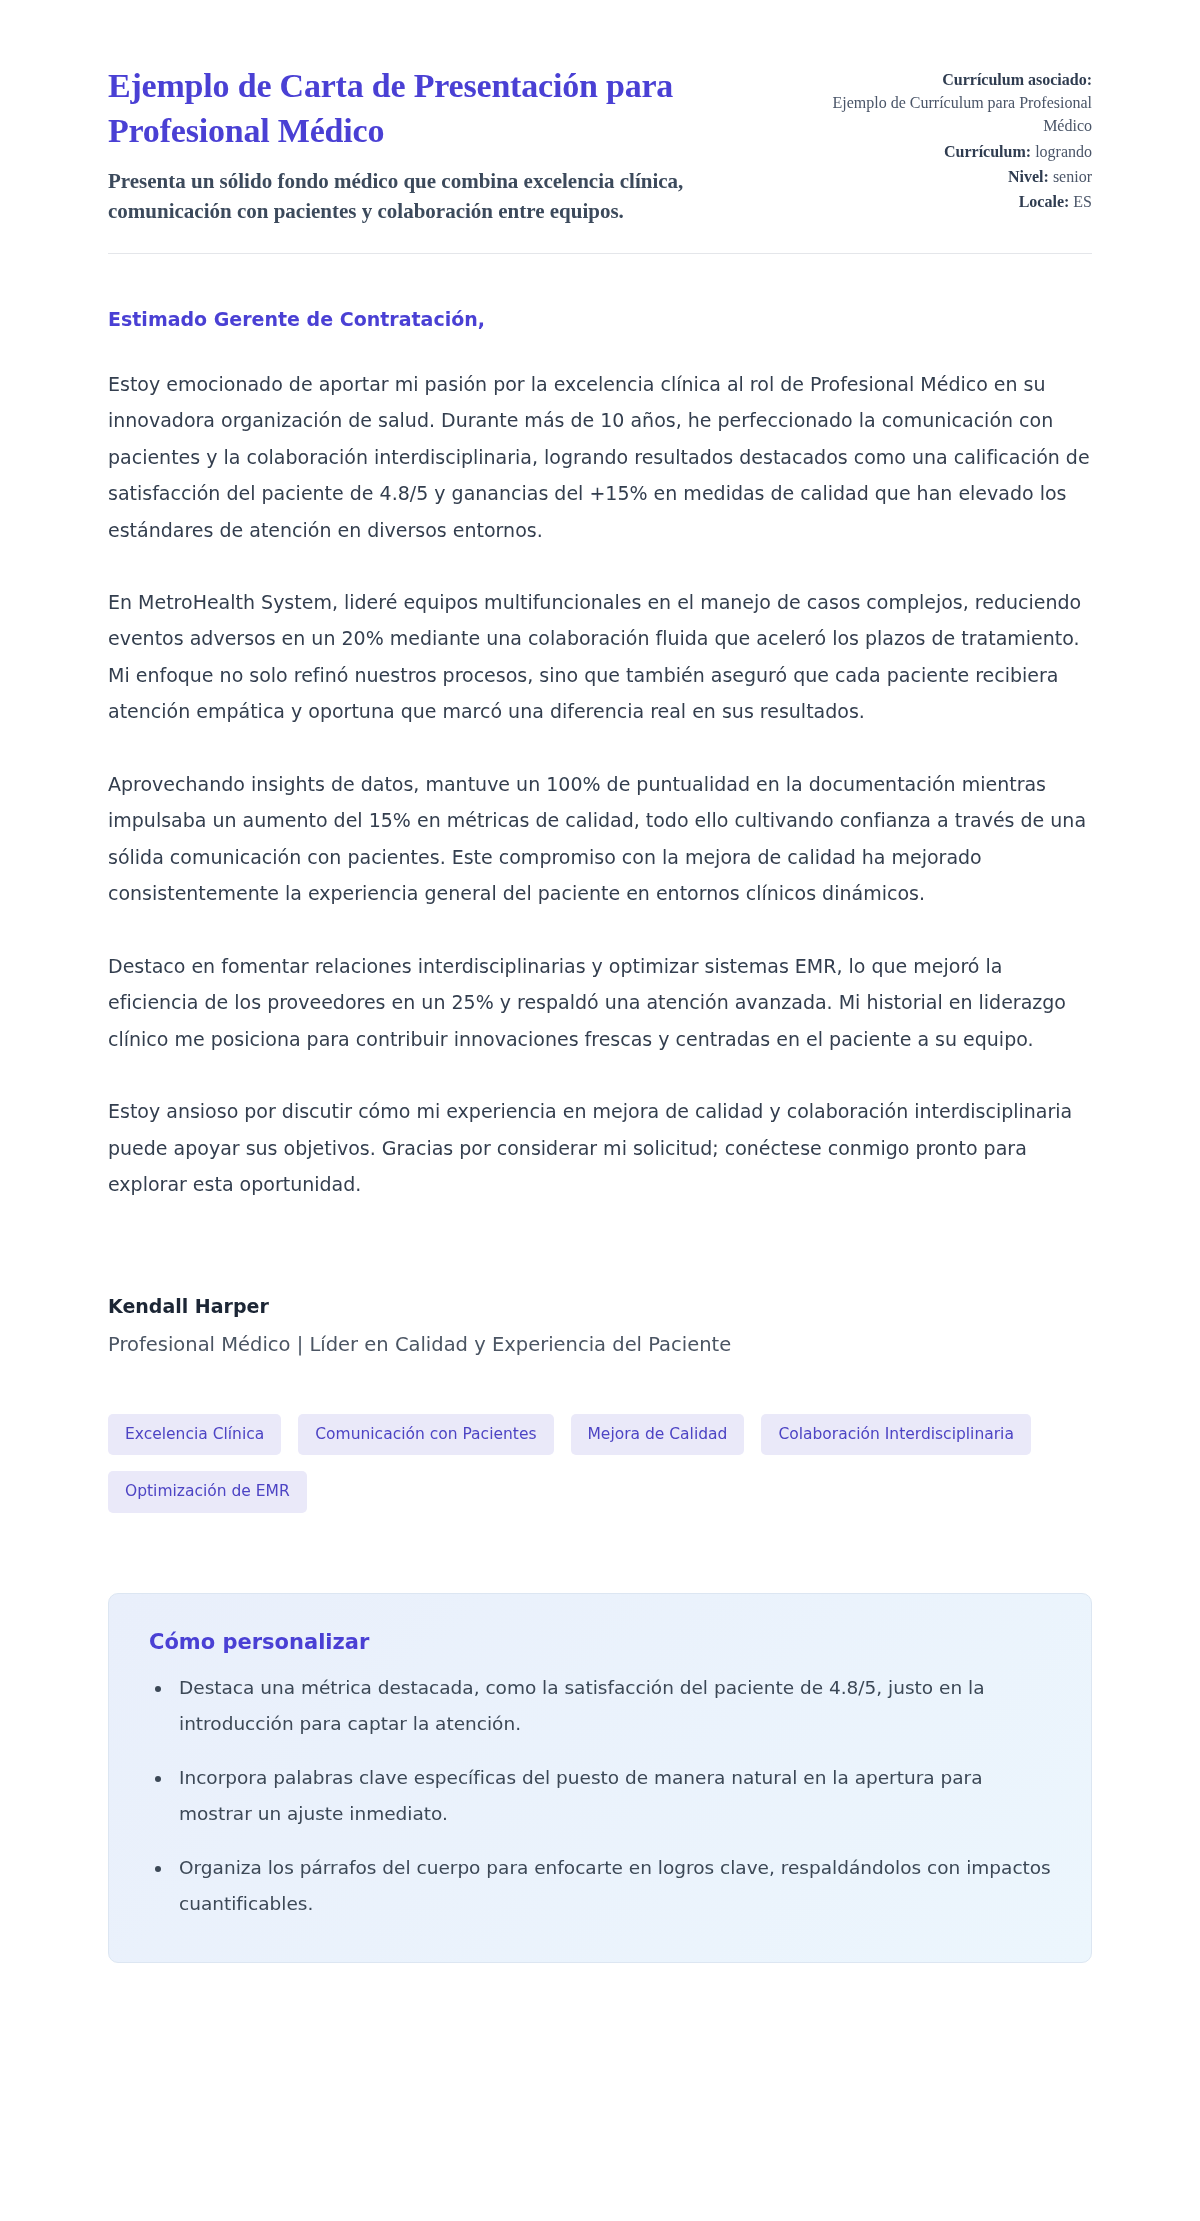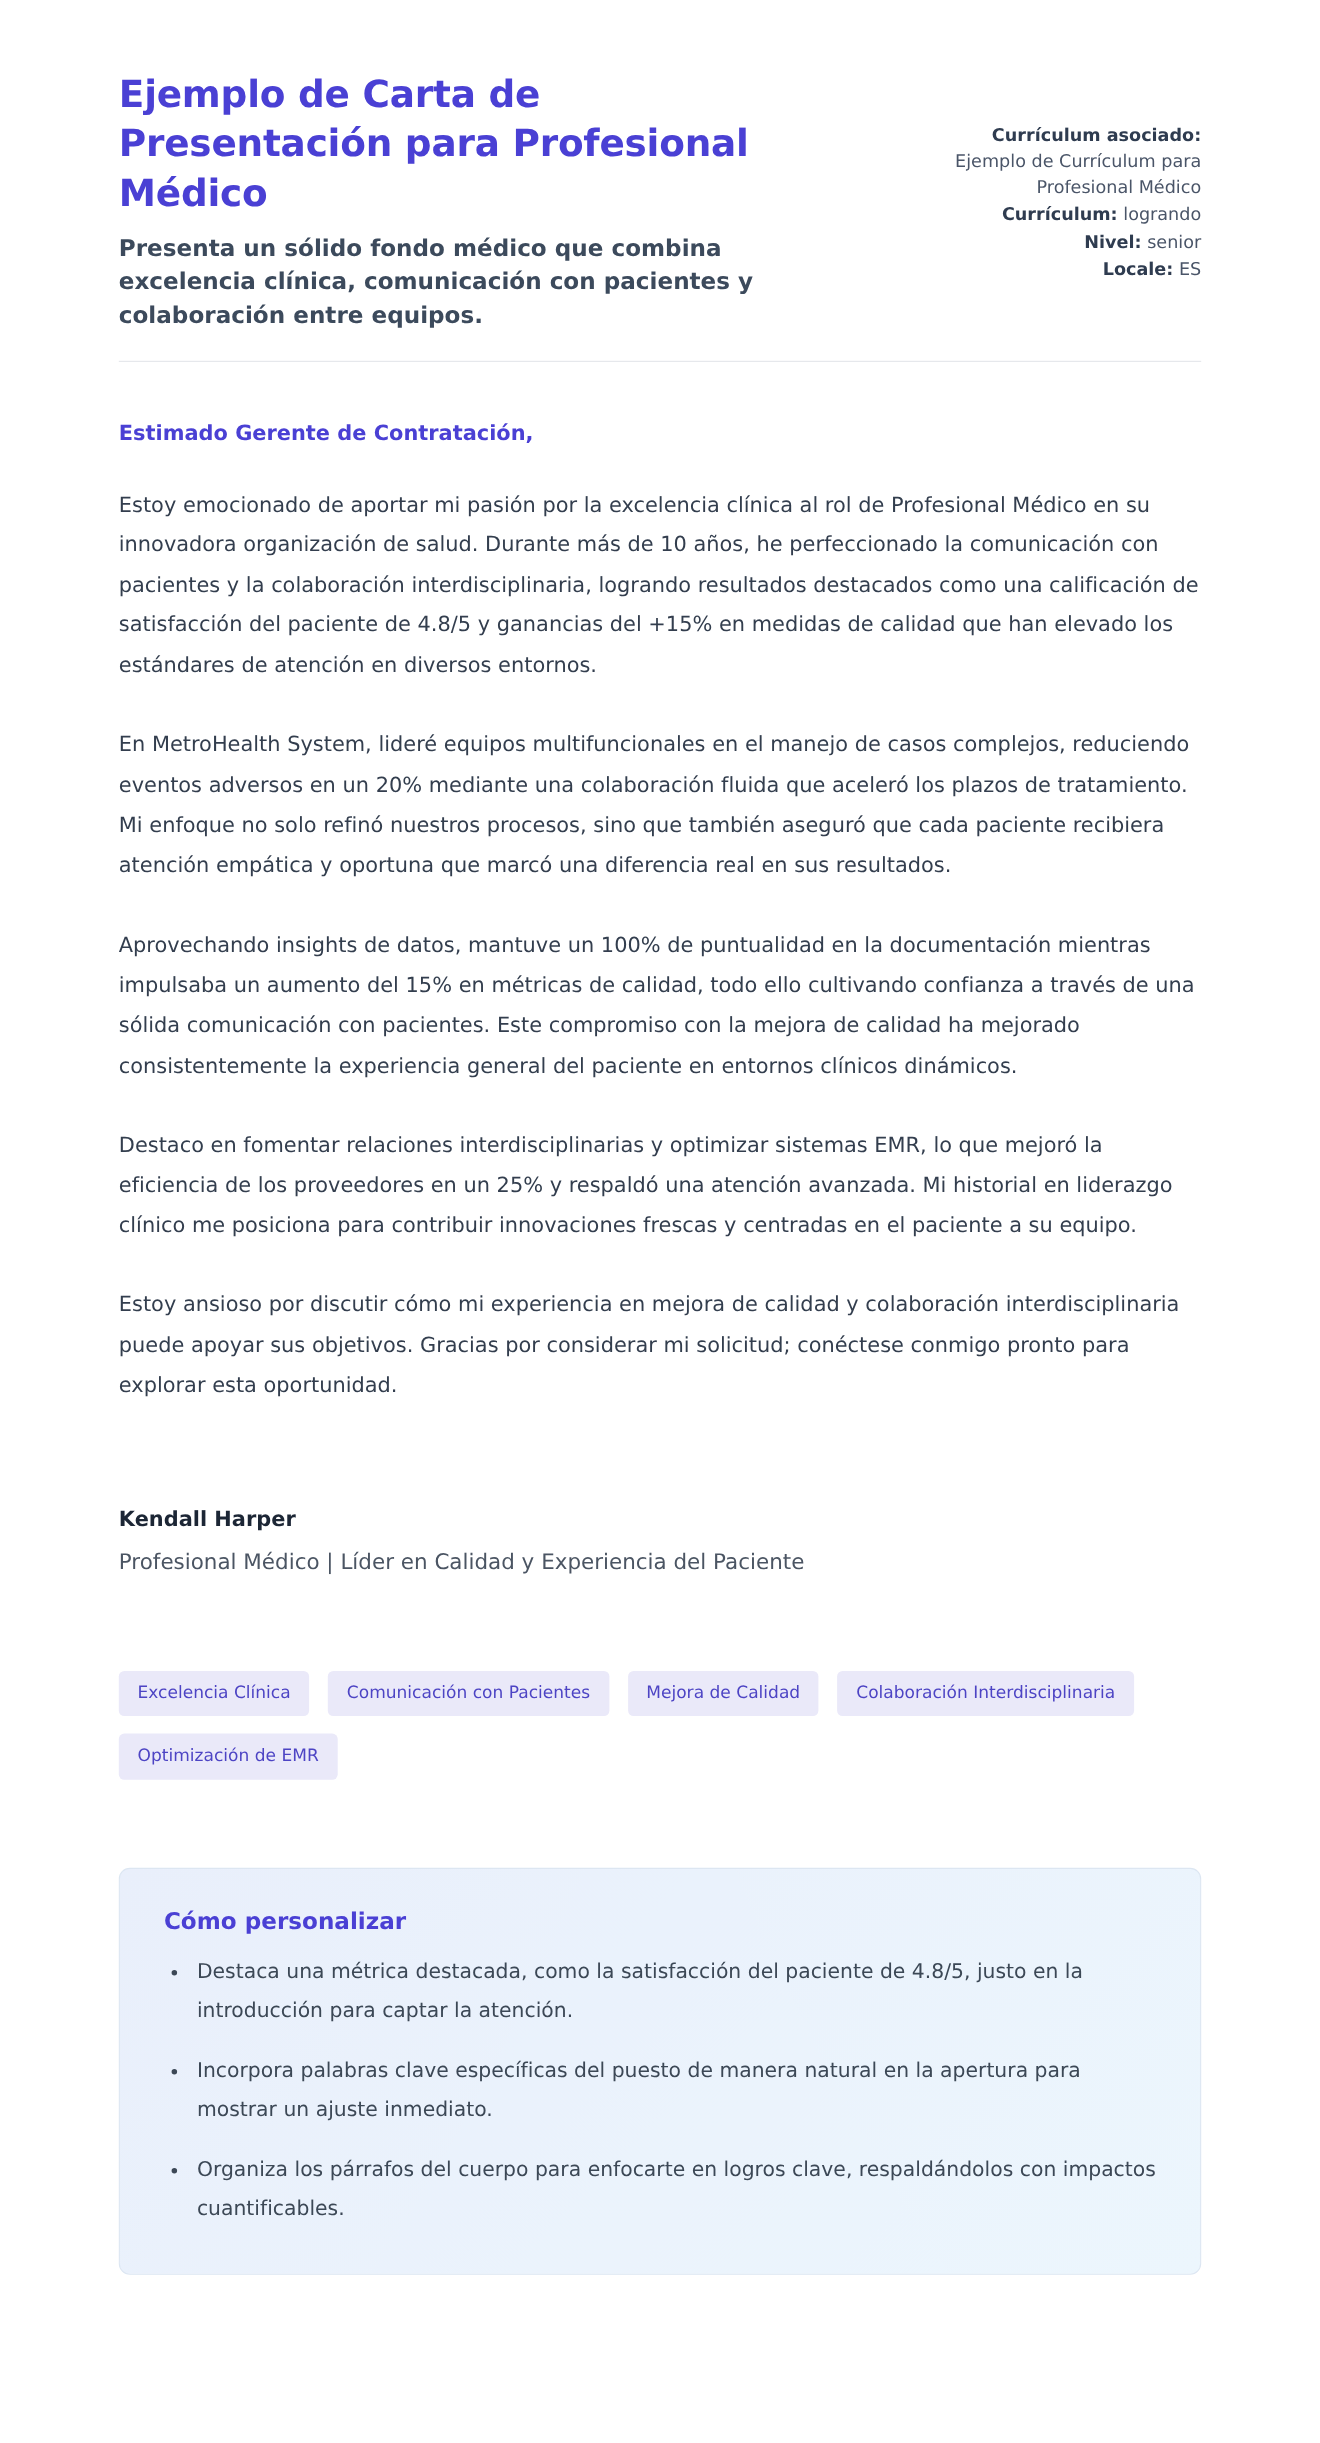--- a/index.html
+++ b/index.html
@@ -12,22 +12,23 @@
     width: 1200px;
     min-height: 2221px;
     margin: 0 auto;
     background: #ffffff;
     padding: 64px 108px 66px 108px;
   }
   
   .header {
     display: flex;
     justify-content: space-between;
-    align-items: center;
+    align-items: flex-start;
     gap: 34px;
+    font-family: Liberation Serif, serif;
   }
   .header-left { max-width: 615px; }
   h1.title {
     font-size: 34px;
     line-height: 1.32;
     font-weight: bold;
     color: var(--accent, #4a40d4);
     letter-spacing: -0.2px;
   }
   p.subtitle {
@@ -72,21 +73,21 @@
     font-weight: bold;
     color: #1c2635;
   }
   .sig-role {
     margin-top: 16px;
     font-size: 19.5px;
     color: #4b5563;
   }
   
   .tags {
-    margin-top: 88px;
+    margin-top: 58px;
     display: flex;
     flex-wrap: wrap;
     gap: 16px 17px;
   }
   .chip {
     display: inline-block;
     background: var(--chip-bg, #eae9f9);
     color: var(--chip-text, #4d44c4);
     font-size: 15.5px;
     line-height: 1;

